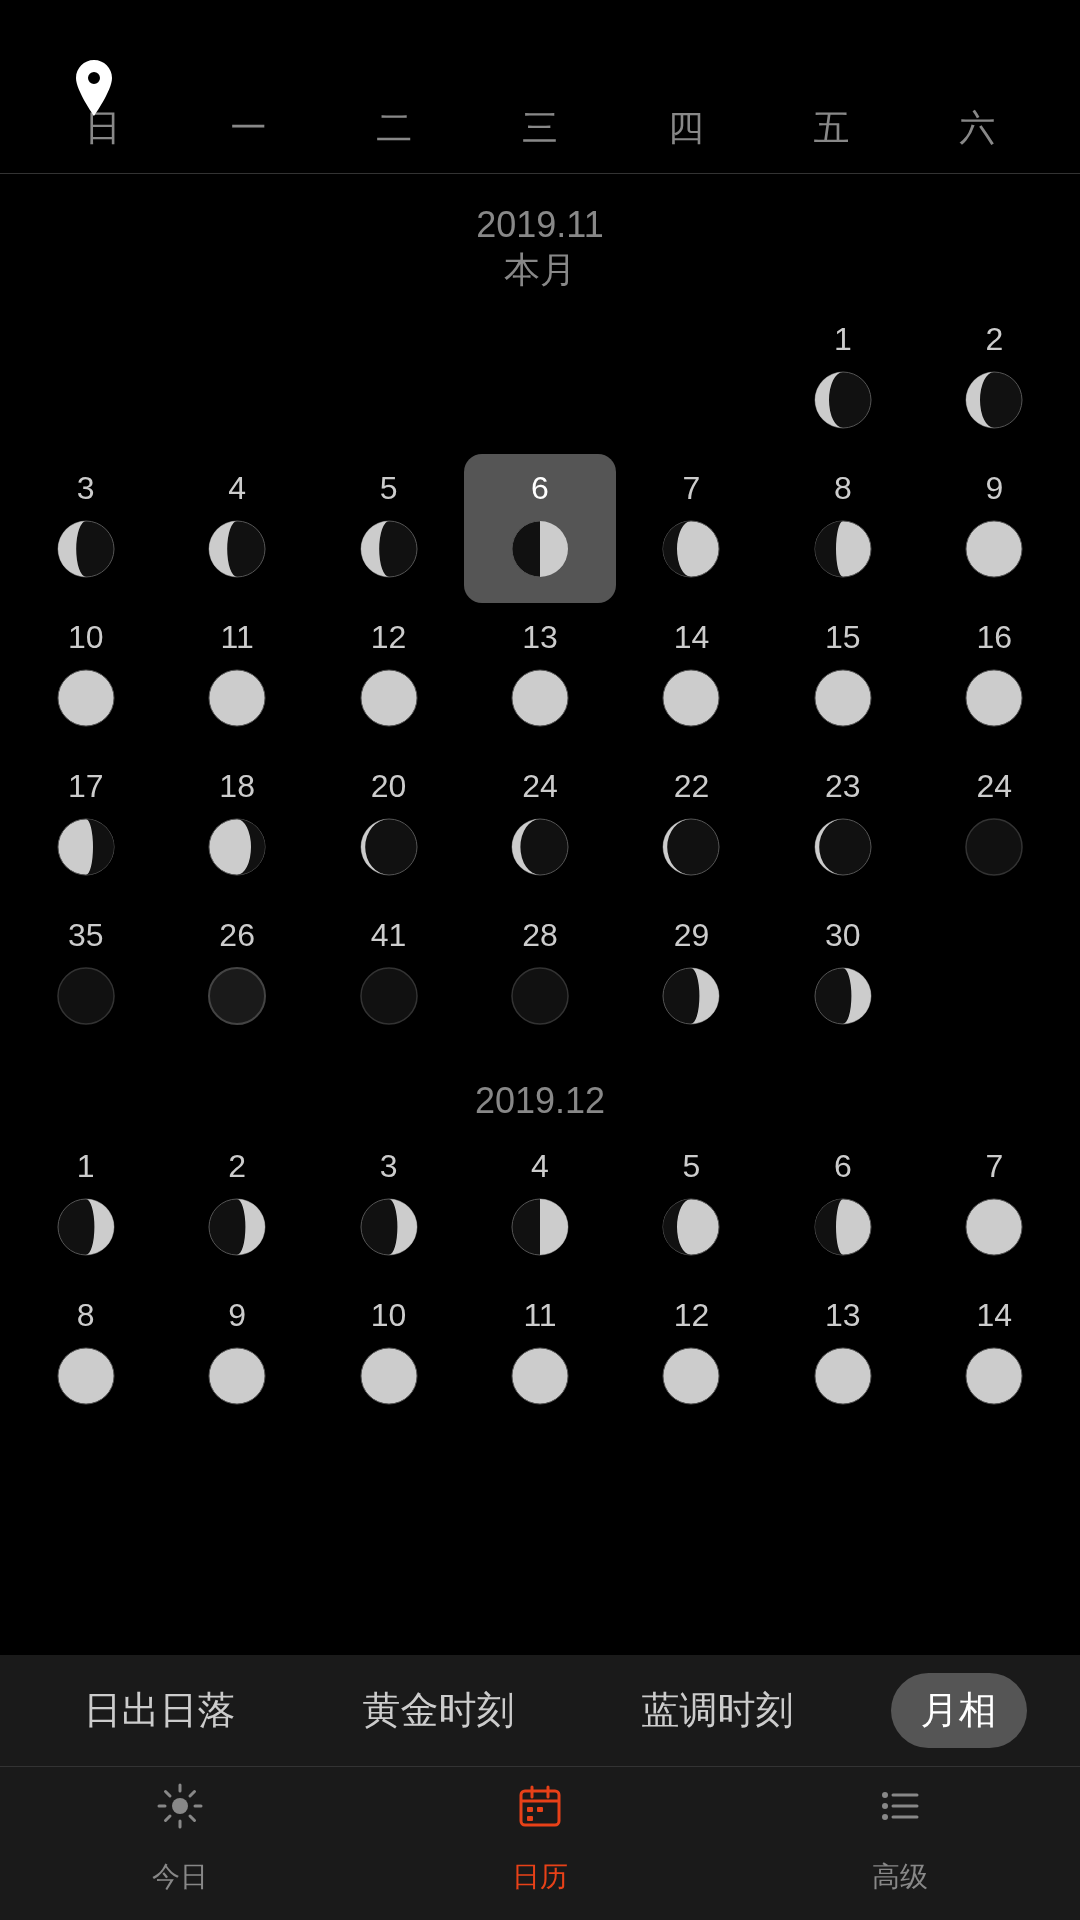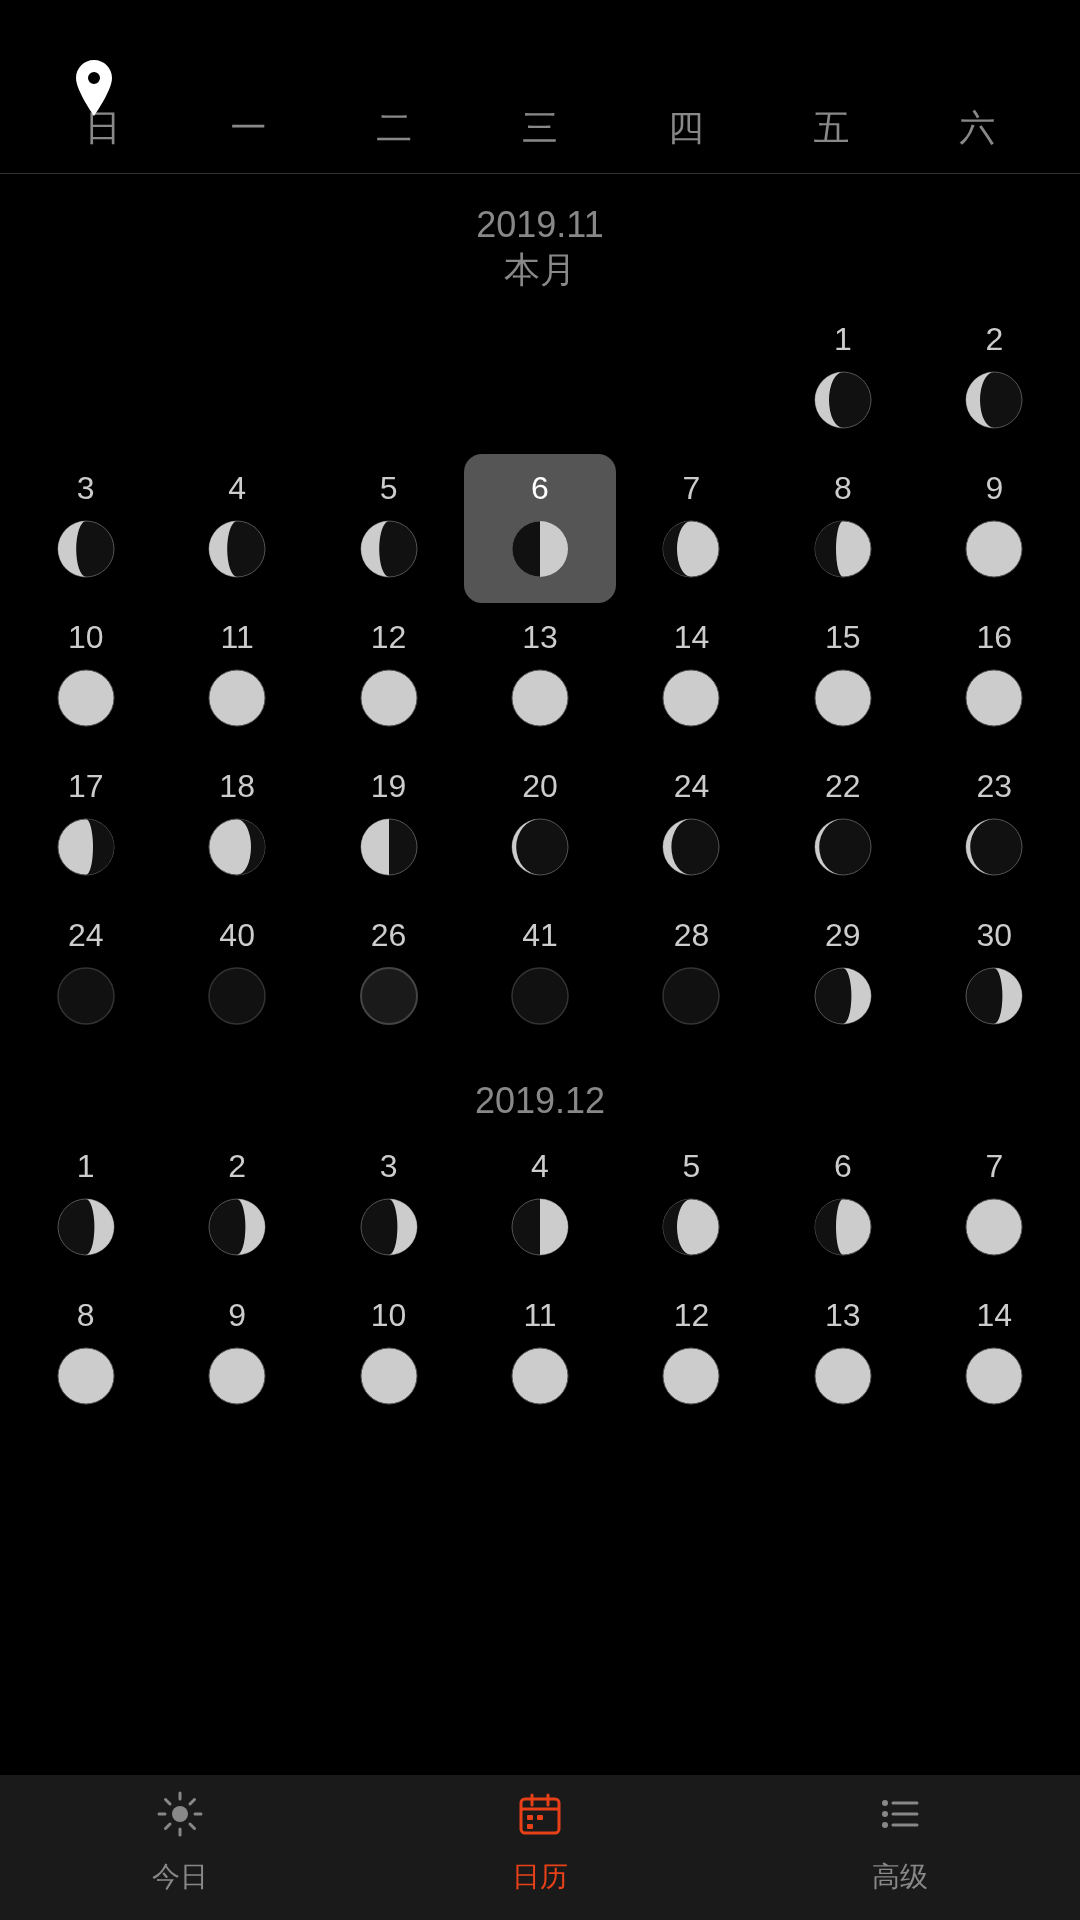--- a/index.html
+++ b/index.html
@@ -109,21 +109,21 @@
     .nav-tabs {
       display: flex;
       justify-content: space-around;
       align-items: center;
       padding: 16px 0 24px;
     }
     .nav-item {
       display: flex;
       flex-direction: column;
       align-items: center;
-      gap: 10px;
+      gap: 18px;
       cursor: pointer;
     }
     .nav-icon {
       font-size: 46px;
       color: #888;
     }
     .nav-icon.active { color: #e84118; }
     .nav-label {
       font-size: 28px;
       color: #888;
@@ -285,27 +285,20 @@
       </svg></div>
         </div>
         <div class="day-cell">
           <div class="day-num">18</div>
           <div class="moon-container"><svg width="68" height="68" viewBox="0 0 68 68">
         <circle cx="34" cy="34" r="28" fill="#ccc" stroke="#555" stroke-width="1"></circle>
         <path d="M34,6 A28,28 0 0,1 34,62 A14,28 0 0,0 34,6" fill="#111"></path>
       </svg></div>
         </div>
         <div class="day-cell">
-          <div class="day-num">19</div>
-          <div class="moon-container"><svg width="68" height="68" viewBox="0 0 68 68">
-        <circle cx="34" cy="34" r="28" fill="#111" stroke="#555" stroke-width="1"></circle>
-        <path d="M34,6 A28,28 0 0,0 34,62 L34,6" fill="#ccc"></path>
-      </svg></div>
-        </div>
-        <div class="day-cell">
           <div class="day-num">20</div>
           <div class="moon-container"><svg width="68" height="68" viewBox="0 0 68 68">
         <circle cx="34" cy="34" r="28" fill="#111" stroke="#555" stroke-width="1"></circle>
         <path d="M34,6 A28,28 0 0,0 34,62 A23.8,28 0 0,1 34,6" fill="#ccc"></path>
       </svg></div>
         </div>
         <div class="day-cell">
           <div class="day-num">24</div>
           <div class="moon-container"><svg width="68" height="68" viewBox="0 0 68 68">
         <circle cx="34" cy="34" r="28" fill="#111" stroke="#555" stroke-width="1"></circle>
@@ -326,21 +319,21 @@
         <path d="M34,6 A28,28 0 0,0 34,62 A23.8,28 0 0,1 34,6" fill="#ccc"></path>
       </svg></div>
         </div>
         <div class="day-cell">
           <div class="day-num">24</div>
           <div class="moon-container"><svg width="68" height="68" viewBox="0 0 68 68">
         <circle cx="34" cy="34" r="28" fill="#111" stroke="#333" stroke-width="1.5"></circle>
       </svg></div>
         </div>
         <div class="day-cell">
-          <div class="day-num">40</div>
+          <div class="day-num">35</div>
           <div class="moon-container"><svg width="68" height="68" viewBox="0 0 68 68">
         <circle cx="34" cy="34" r="28" fill="#111" stroke="#333" stroke-width="1.5"></circle>
       </svg></div>
         </div>
         <div class="day-cell">
           <div class="day-num">26</div>
           <div class="moon-container"><svg width="68" height="68" viewBox="0 0 68 68">
               <circle cx="34" cy="34" r="28" fill="#1a1a1a" stroke="#444" stroke-width="2"></circle>
             </svg></div>
         </div>
@@ -464,20 +457,26 @@
           <div class="day-num">14</div>
           <div class="moon-container"><svg width="68" height="68" viewBox="0 0 68 68">
               <circle cx="34" cy="34" r="28" fill="#ccc" stroke="#555" stroke-width="1"></circle>
             </svg></div>
         </div>
       </div>
     </div>
 </div>
 
 <div class="bottom-tabs-bg">
+  <div class="mode-tabs" id="mode-tabs-row">
+      <div class="mode-tab">日出日落</div>
+      <div class="mode-tab">黄金时刻</div>
+      <div class="mode-tab">蓝调时刻</div>
+      <div class="mode-tab active">月相</div>
+    </div>
   <div class="nav-tabs" id="nav-tabs-row">
       <div class="nav-item">
         <div class="nav-icon" style="color: rgb(136, 136, 136);"><svg width="46" height="46" viewBox="0 0 46 46" fill="none">
             <circle cx="23" cy="23" r="8" fill="currentColor"></circle>
             <line x1="23" y1="2" x2="23" y2="8" stroke="currentColor" stroke-width="3" stroke-linecap="round"></line>
             <line x1="23" y1="38" x2="23" y2="44" stroke="currentColor" stroke-width="3" stroke-linecap="round"></line>
             <line x1="2" y1="23" x2="8" y2="23" stroke="currentColor" stroke-width="3" stroke-linecap="round"></line>
             <line x1="38" y1="23" x2="44" y2="23" stroke="currentColor" stroke-width="3" stroke-linecap="round"></line>
             <line x1="8.5" y1="8.5" x2="13" y2="13" stroke="currentColor" stroke-width="3" stroke-linecap="round"></line>
             <line x1="33" y1="33" x2="37.5" y2="37.5" stroke="currentColor" stroke-width="3" stroke-linecap="round"></line>

